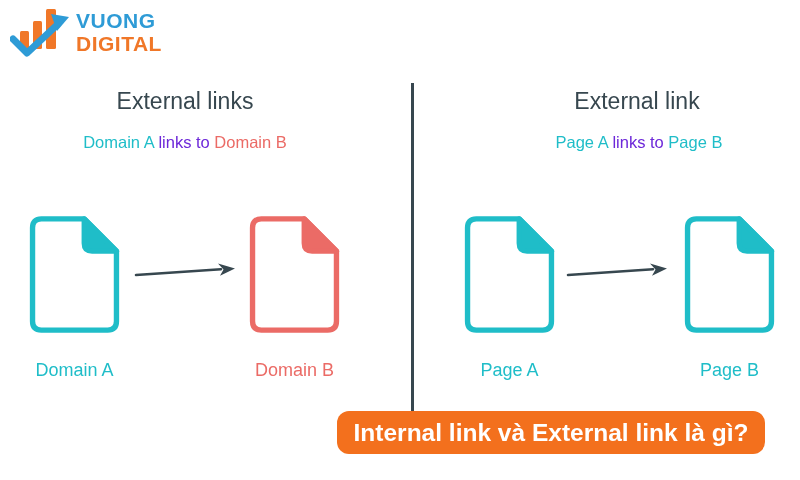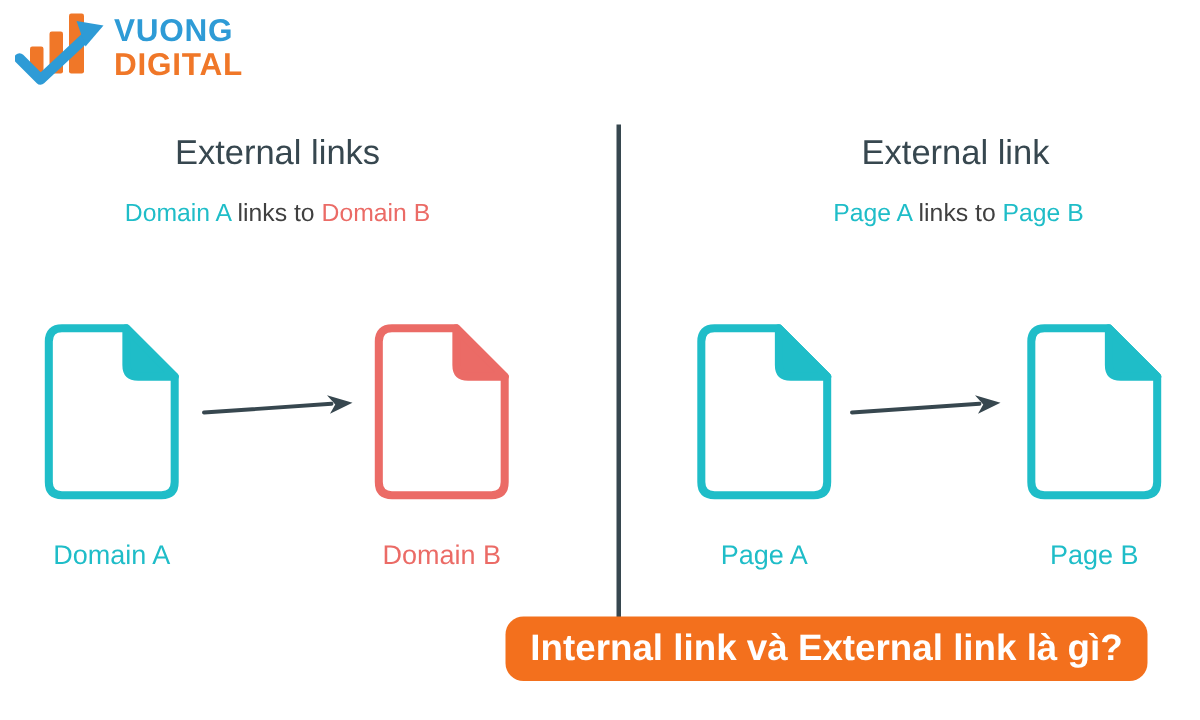--- a/index.html
+++ b/index.html
@@ -22,21 +22,21 @@
   
   .section-title { position: absolute; width: 250px; text-align: center; font-size: 23px; font-weight: 500; color: var(--dark); }
   .title-left  { left: 60px;  top: 88px; }
   .title-right { left: 512px; top: 88px; }
 
   .subtitle { position: absolute; width: 310px; text-align: center; font-size: 16.5px; font-weight: 500; white-space: nowrap; }
   .subtitle-left  { left: 30px;  top: 133px; }
   .subtitle-right { left: 484px; top: 133px; }
   .txt-teal  { color: var(--teal); }
   .txt-coral { color: var(--coral); }
-  .txt-dark  { color: #404040; }
+  .txt-dark  { color: #6d28d9; }
 
   
   .doc { position: absolute; width: 95px; height: 121px; }
   .doc svg { width: 100%; height: 100%; display: block; }
   .doc-body { fill: #ffffff; stroke-width: 5.5; stroke-linejoin: round; }
   .doc-fold { stroke-width: 5.5; stroke-linejoin: round; }
   .doc-teal .doc-body { stroke: var(--teal); }
   .doc-teal .doc-fold { fill: var(--teal); stroke: var(--teal); }
   .doc-coral .doc-body { stroke: var(--coral); }
   .doc-coral .doc-fold { fill: var(--coral); stroke: var(--coral); }

